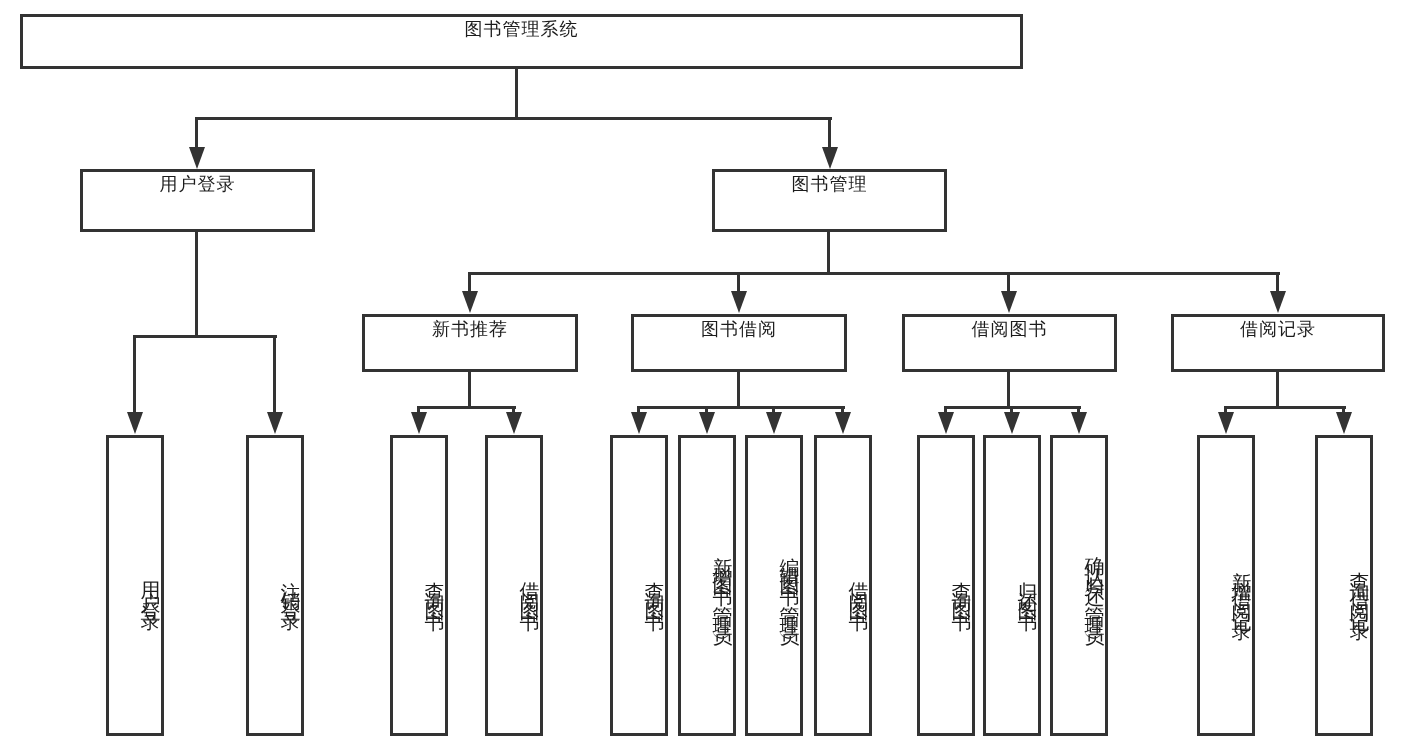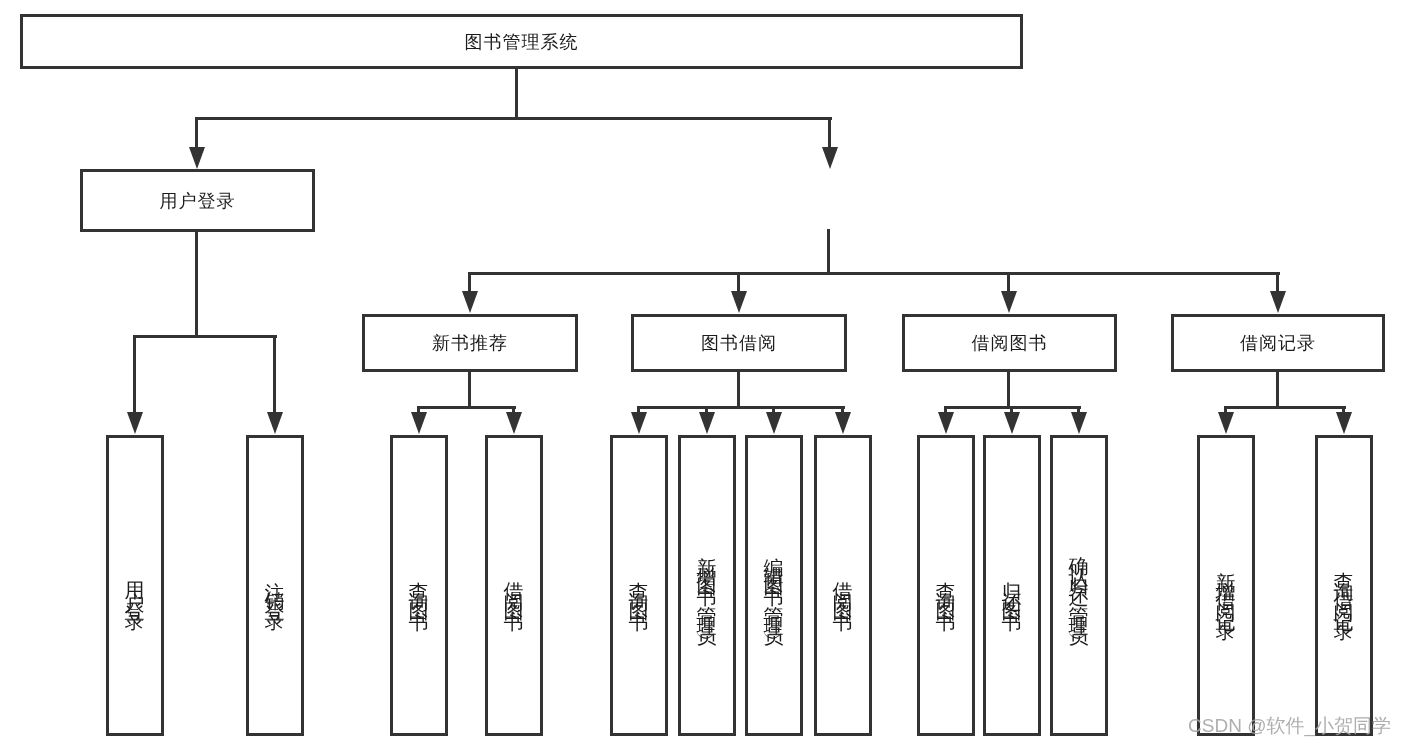--- a/index.html
+++ b/index.html
@@ -3,21 +3,21 @@
 <meta charset="utf-8">
 <style>
   html,body { margin:0; padding:0; background:#ffffff; }
   .stage {
     position:relative; width:1405px; height:747px; background:#ffffff;
     font-family:"Liberation Sans", sans-serif; overflow:hidden;
   }
   .node {
     position:absolute; box-sizing:border-box;
     border:3px solid #333333; background:#ffffff;
-    display:flex; align-items:center; justify-content:center;
+    display:flex; justify-content:center;
     color:#1c1c1c;
   }
   .hnode { font-size:18px; letter-spacing:1px; }
   .leaf  {
     writing-mode:vertical-rl; text-orientation:mixed;
     font-size:20px; letter-spacing:0.5em; line-height:1;
   }
   .vline, .hline { position:absolute; background:#333333; }
   .vline { width:3px; }
   .hline { height:3px; }
@@ -37,20 +37,23 @@
 <div class="stage">
 
   <div class="node hnode" style="left:20px; top:14px; width:1003px; height:55px;">
     <span>图书管理系统</span>
   </div>
 
   <div class="node hnode" style="left:80px; top:169px; width:235px; height:63px;">
     <span>用户登录</span>
   </div>
 
+  <div class="node hnode" style="left:712px; top:169px; width:235px; height:63px;">
+    <span>图书管理</span>
+  </div>
 
   <div class="node hnode" style="left:631px; top:314px; width:216px; height:58px;">
     <span>图书借阅</span>
   </div>
 
   <div class="node hnode" style="left:362px; top:314px; width:216px; height:58px;">
     <span>新书推荐</span>
   </div>
 
   <div class="node hnode" style="left:902px; top:314px; width:215px; height:58px;">
@@ -157,15 +160,14 @@
   <div class="vline" style="left:1077px; top:406px; height:10px;"></div>
   <div class="arrow" style="left:1071px; top:412px;"></div>
 
   <div class="vline" style="left:1276px; top:369px; height:40px;"></div>
   <div class="hline" style="left:1224px; top:406px; width:122px;"></div>
   <div class="vline" style="left:1224px; top:406px; height:10px;"></div>
   <div class="arrow" style="left:1218px; top:412px;"></div>
   <div class="vline" style="left:1342px; top:406px; height:10px;"></div>
   <div class="arrow" style="left:1336px; top:412px;"></div>
 
-  <div class="watermark">CSDN @软件_小贺同学</div>
 
 </div>
 
 </body></html>

